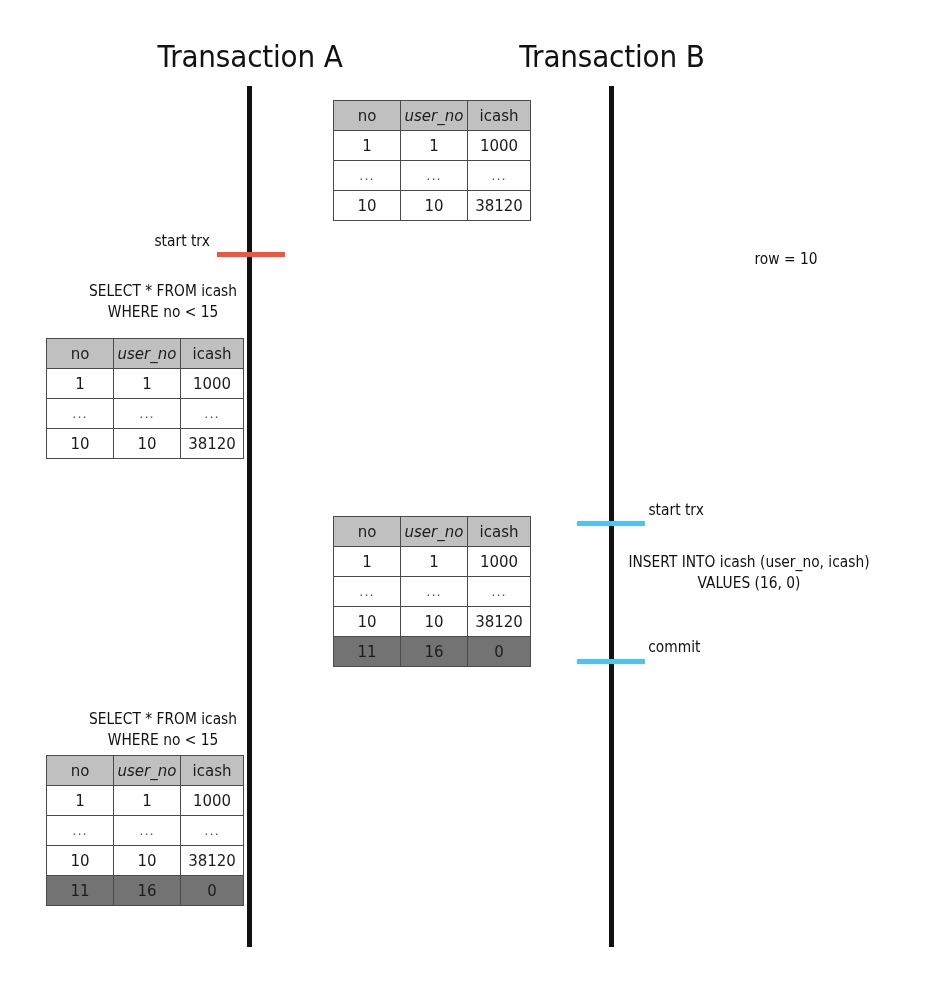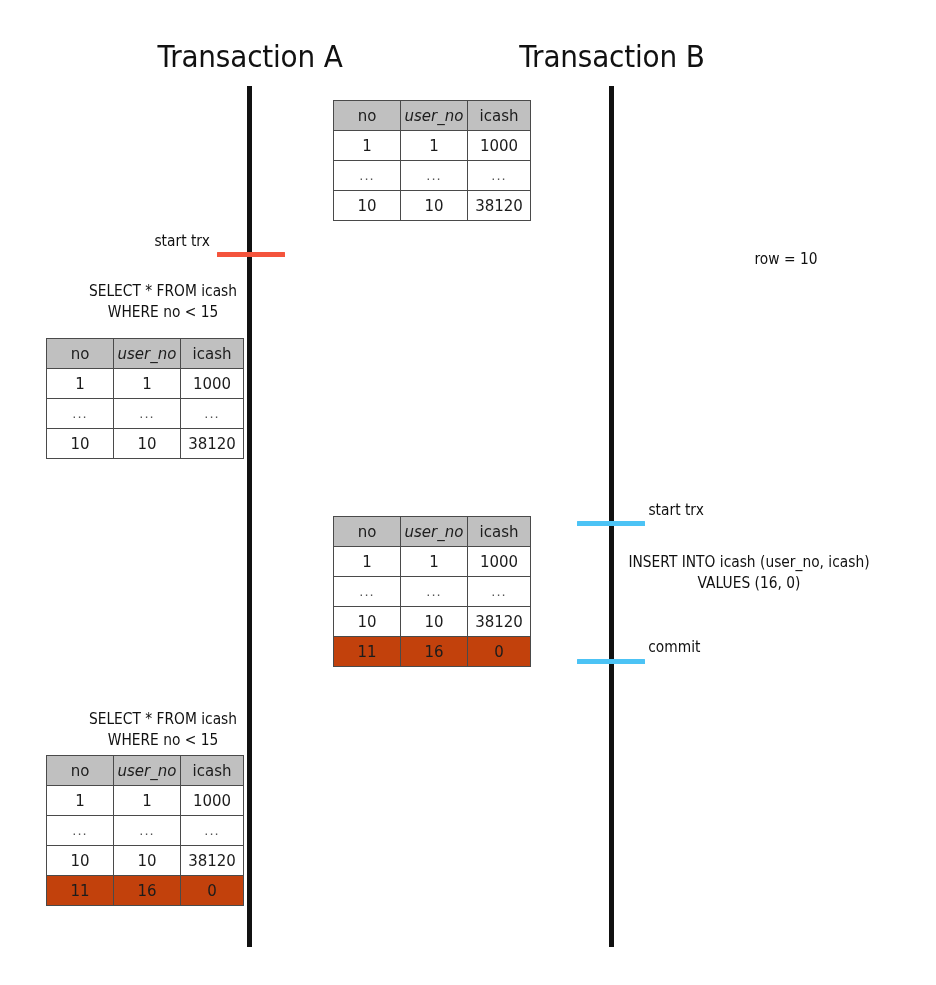--- a/index.html
+++ b/index.html
@@ -76,21 +76,21 @@
     padding: 0;
     height: 29px;
     font-weight: 400;
     vertical-align: middle;
   }
   .tbl thead th {
     background: #c0c0c0;
     color: #1c1c1c;
   }
   .tbl tr.highlight td {
-    background: #c2410c;
+    background: #737373;
   }
   .tbl tr.ellipsis td {
     font-size: 13px;
     letter-spacing: 1px;
     color: #555555;
   }
   .col-no    { width: 66px; }
   .col-user  { width: 66px; font-style: italic; }
   .col-icash { width: 62px; }
 </style>

